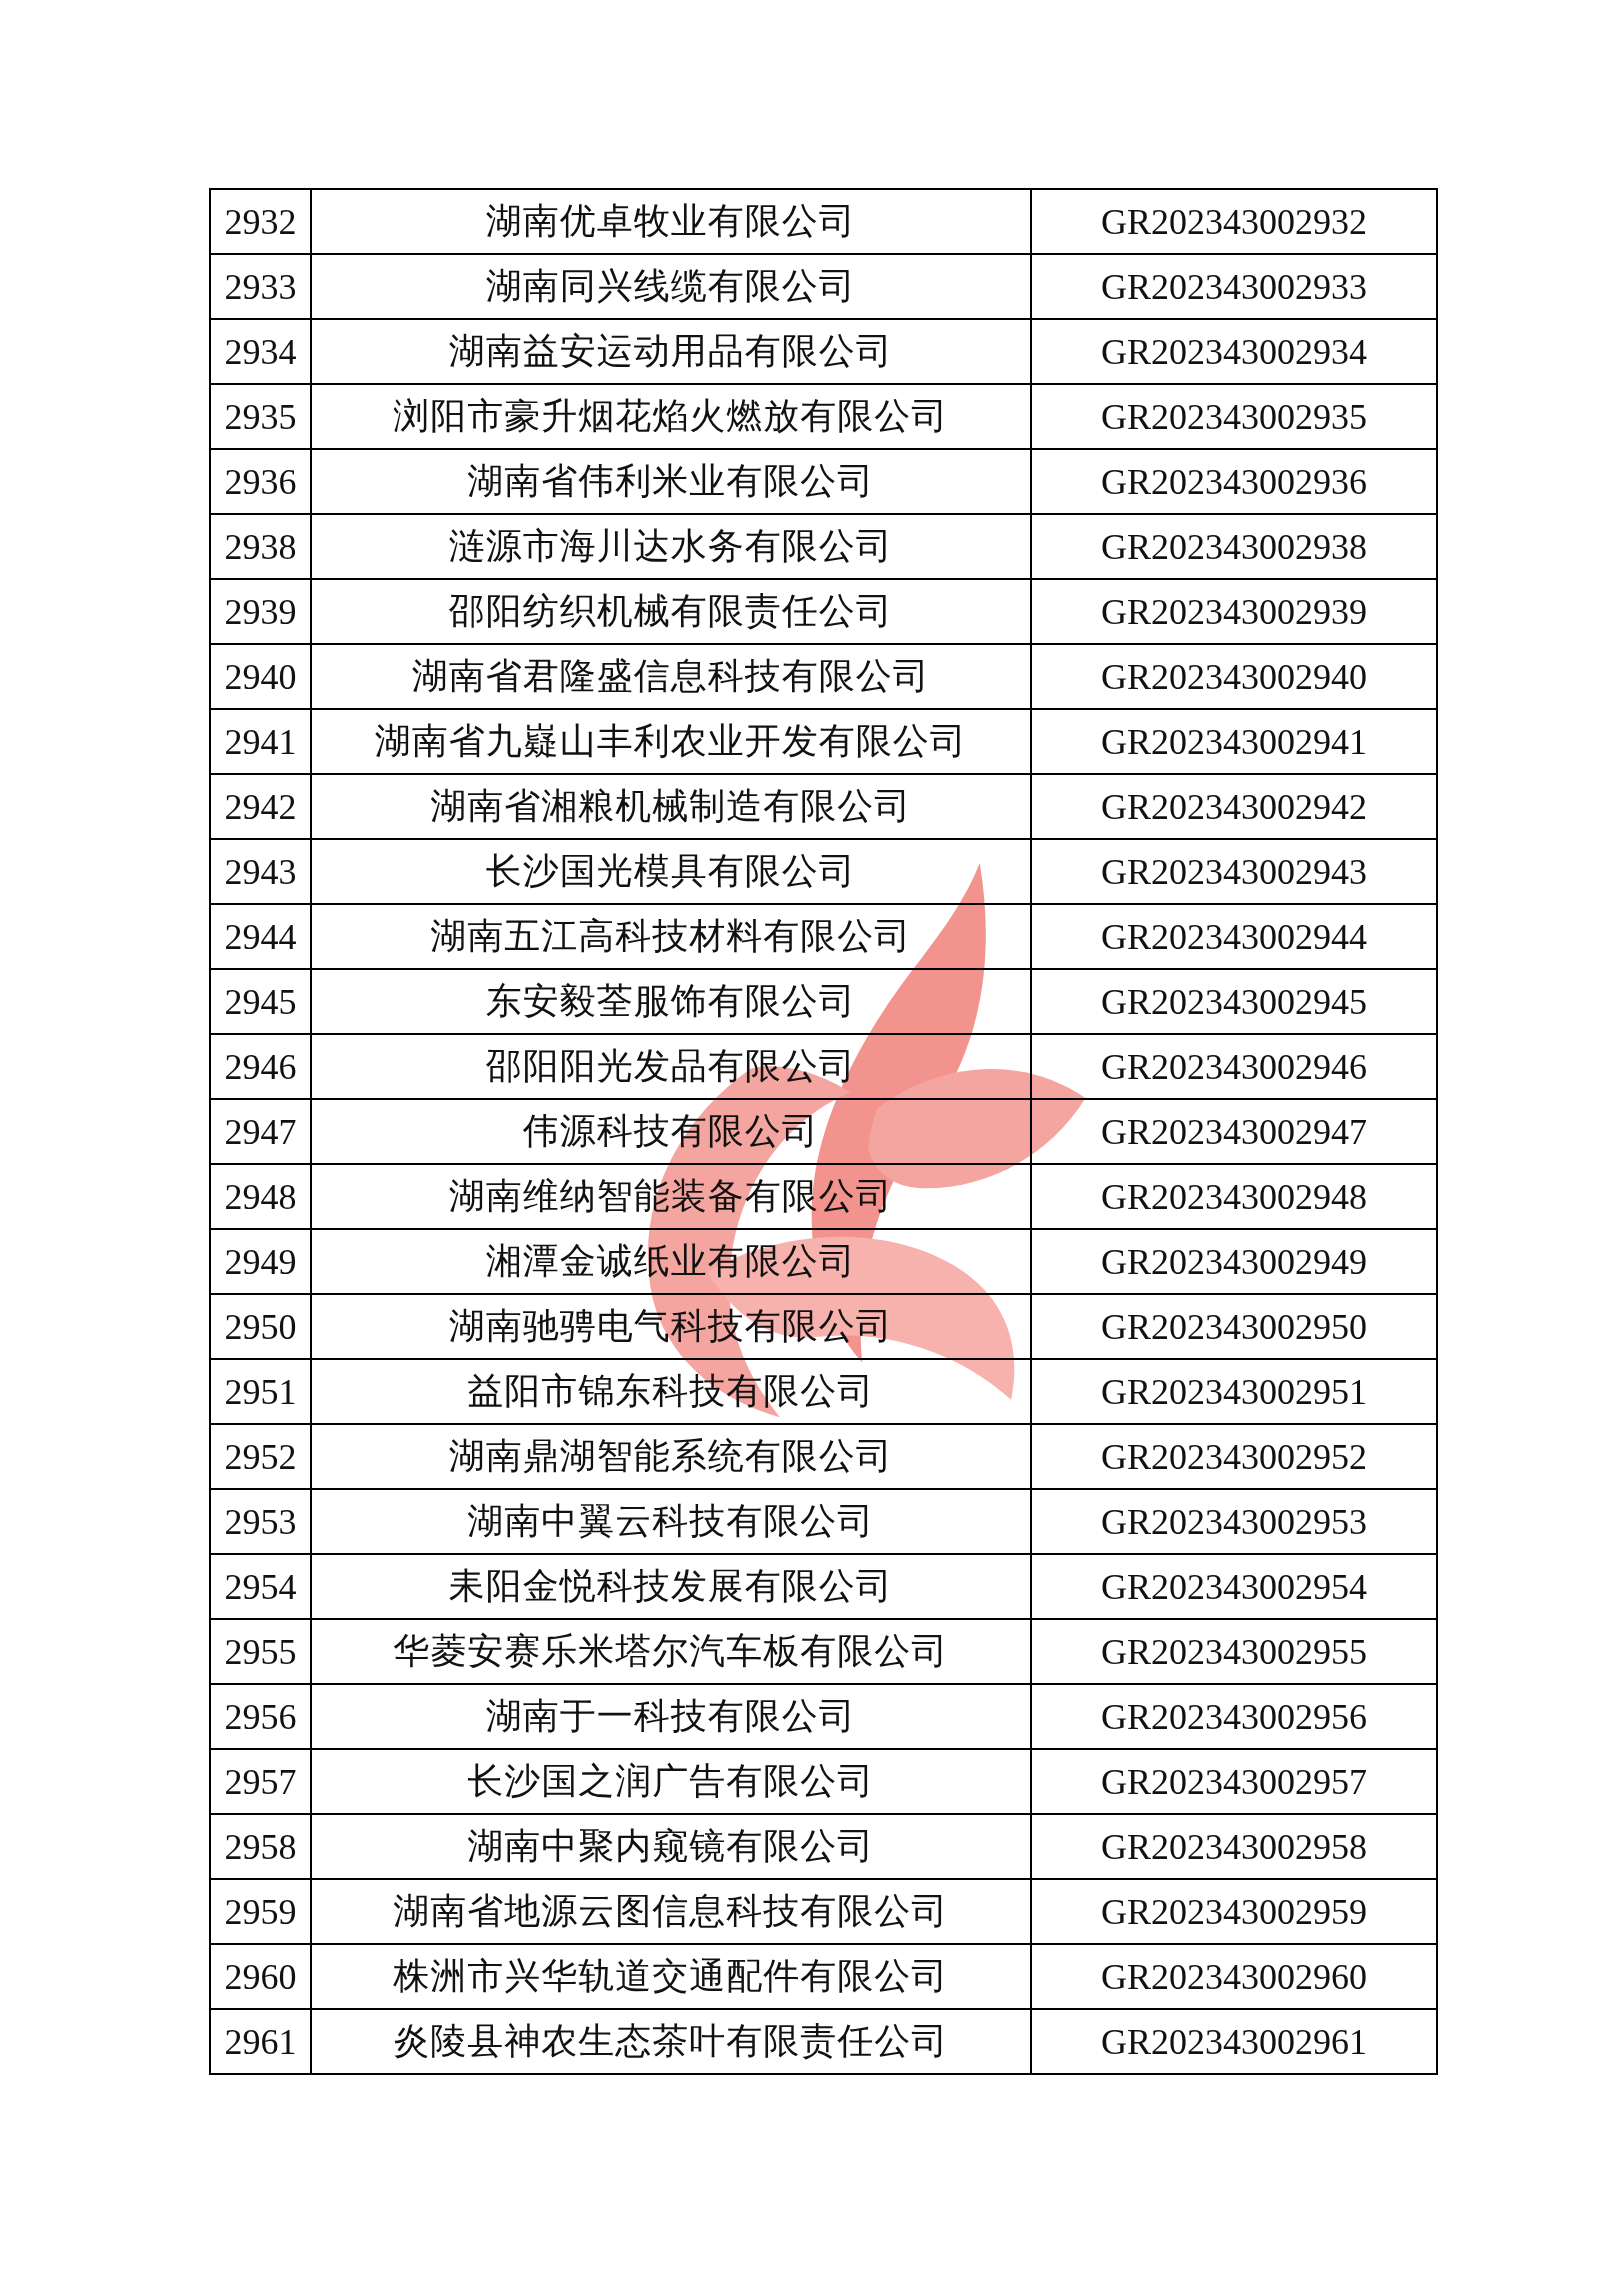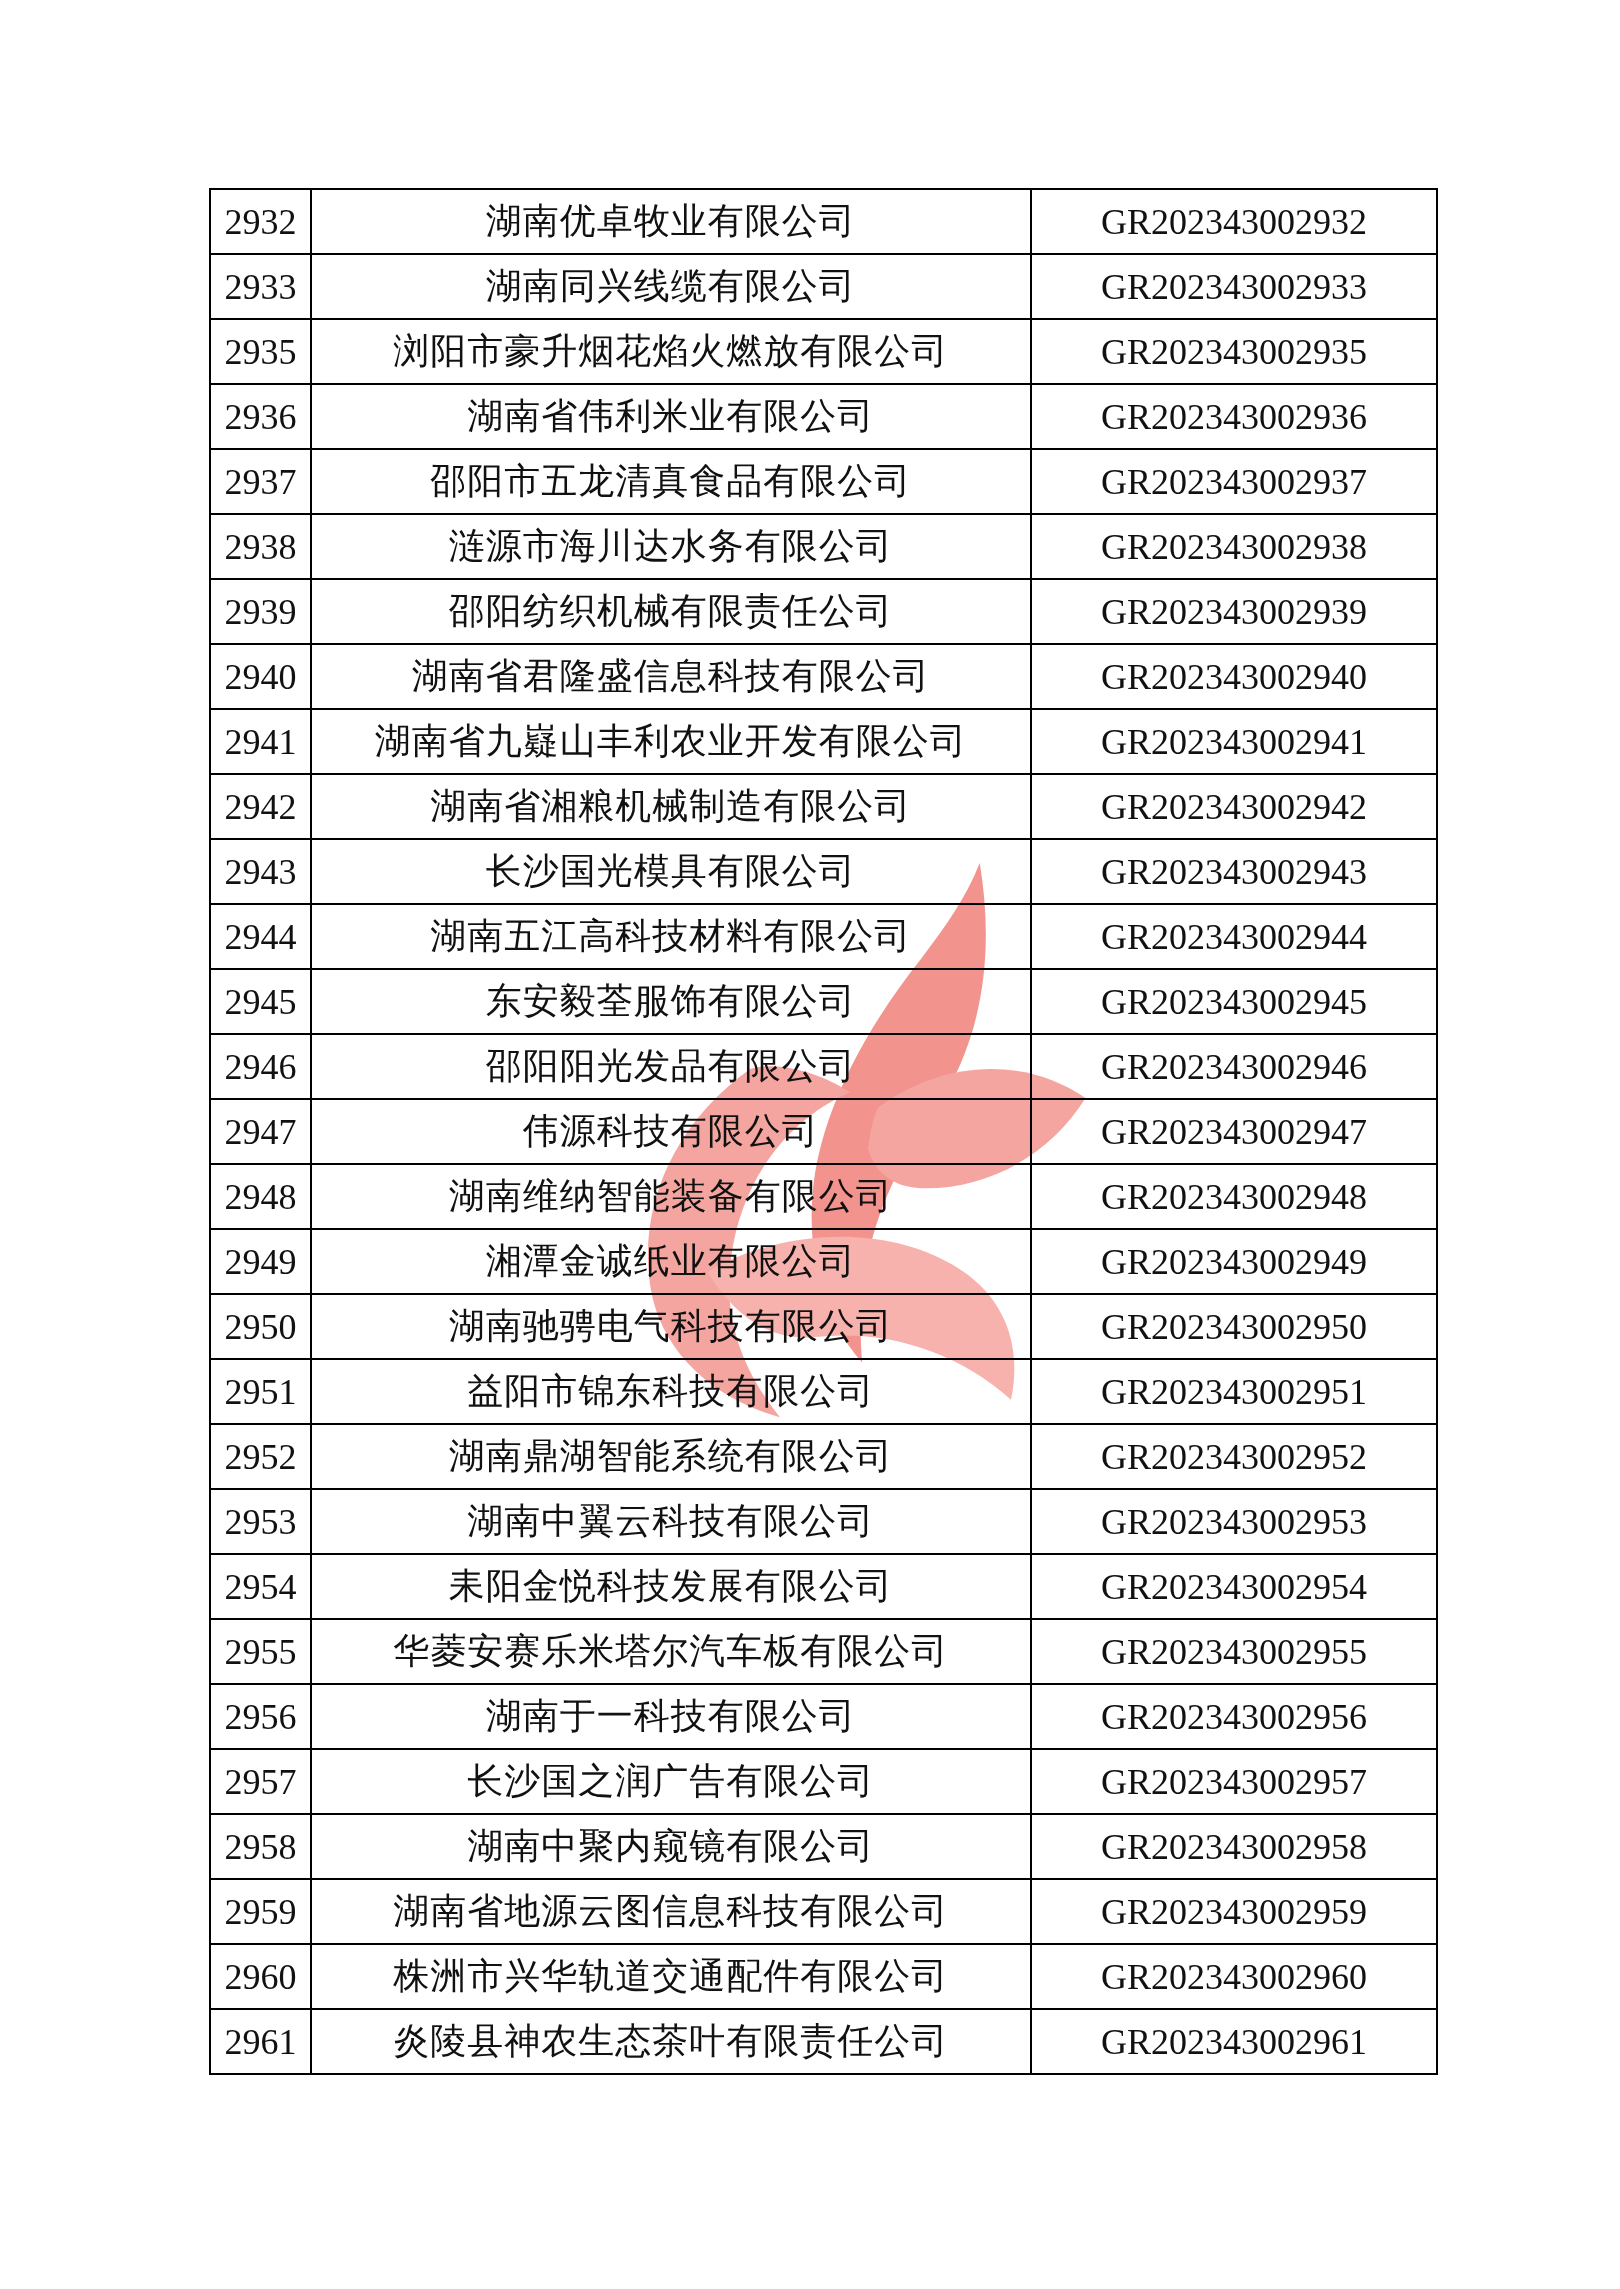--- a/index.html
+++ b/index.html
@@ -93,38 +93,38 @@
     <td class="col-name">湖南优卓牧业有限公司</td>
     <td class="col-code">GR202343002932</td>
   </tr>
 
   <tr>
     <td class="col-no">2933</td>
     <td class="col-name">湖南同兴线缆有限公司</td>
     <td class="col-code">GR202343002933</td>
   </tr>
 
+  <tr>
+    <td class="col-no">2934</td>
+    <td class="col-name">湖南益安运动用品有限公司</td>
+    <td class="col-code">GR202343002934</td>
+  </tr>
 
   <tr>
     <td class="col-no">2935</td>
     <td class="col-name">浏阳市豪升烟花焰火燃放有限公司</td>
     <td class="col-code">GR202343002935</td>
   </tr>
 
   <tr>
     <td class="col-no">2936</td>
     <td class="col-name">湖南省伟利米业有限公司</td>
     <td class="col-code">GR202343002936</td>
   </tr>
 
-  <tr>
-    <td class="col-no">2937</td>
-    <td class="col-name">邵阳市五龙清真食品有限公司</td>
-    <td class="col-code">GR202343002937</td>
-  </tr>
 
   <tr>
     <td class="col-no">2938</td>
     <td class="col-name">涟源市海川达水务有限公司</td>
     <td class="col-code">GR202343002938</td>
   </tr>
 
   <tr>
     <td class="col-no">2939</td>
     <td class="col-name">邵阳纺织机械有限责任公司</td>

